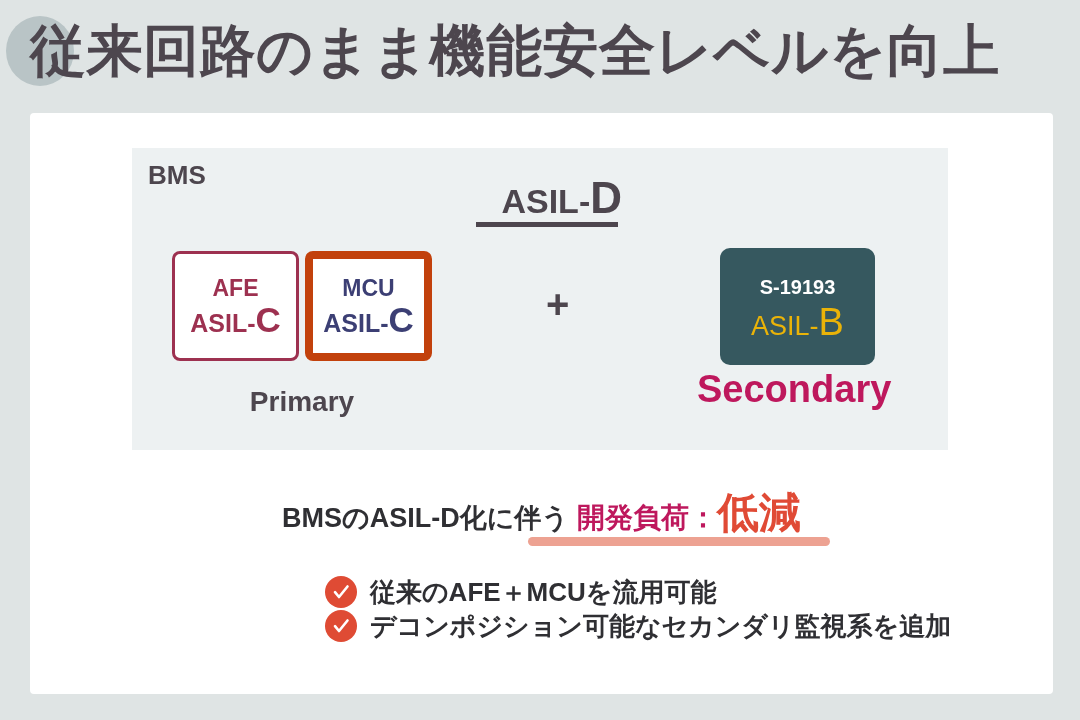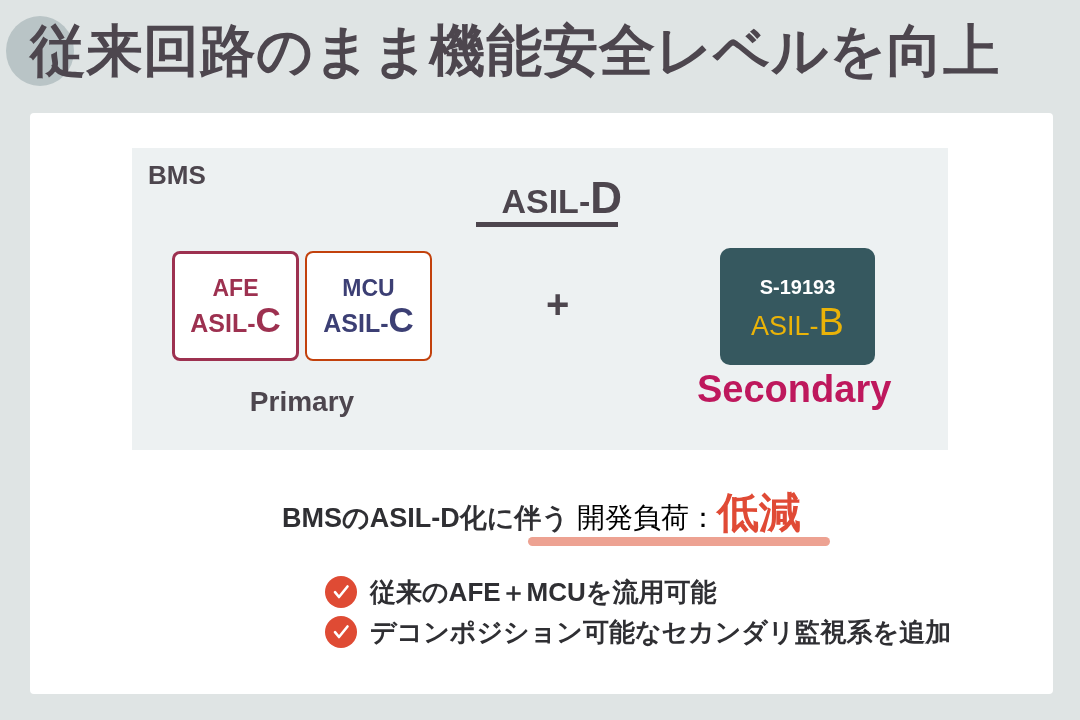--- a/index.html
+++ b/index.html
@@ -112,21 +112,21 @@
     height: 110px;
     border-radius: 8px;
     background: #ffffff;
     display: flex;
     flex-direction: column;
     align-items: center;
     justify-content: center;
     box-sizing: border-box;
   }
   .chip.afe  { border: 3px solid #9d3150; }
-  .chip.mcu  { border: 2px solid #c2410c; }
+  .chip.mcu  { border: 8px solid #c2410c; }
   .chip-name {
     font-size: 23px;
     font-weight: 700;
     line-height: 30px;
   }
   .chip-asil {
     font-size: 25px;
     font-weight: 700;
     line-height: 34px;
     white-space: nowrap;
@@ -208,22 +208,22 @@
     white-space: nowrap;
   }
   #benefit-line .lead {
     font-size: 27px;
     font-weight: 700;
     color: #2f2f33;
     vertical-align: baseline;
   }
   #benefit-line .hl {
     font-size: 28px;
-    font-weight: 400;
-    color: #000000;
+    font-weight: 700;
+    color: #be185d;
     vertical-align: baseline;
     margin-left: 8px;
   }
   #benefit-line .hl-big {
     font-size: 42px;
     font-weight: 700;
     color: #e04a35;
     vertical-align: baseline;
   }
   #benefit-underline {
@@ -236,21 +236,21 @@
     background: #eda292;
   }
 
   
   #checklist {
     position: absolute;
     left: 295px;  
     top: 463px;   
     display: flex;
     flex-direction: column;
-    gap: 8px;
+    gap: 2px;
   }
   .check-row {
     display: flex;
     align-items: center;
     gap: 13px;
   }
   .check-icon {
     width: 32px;
     height: 32px;
     flex: 0 0 32px;

